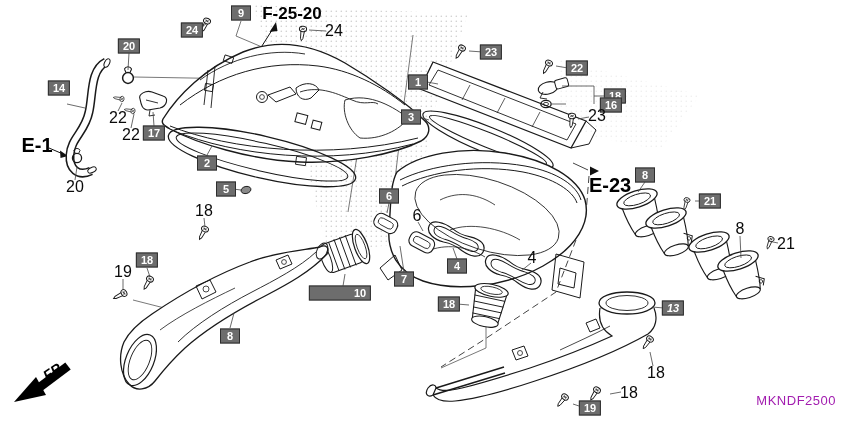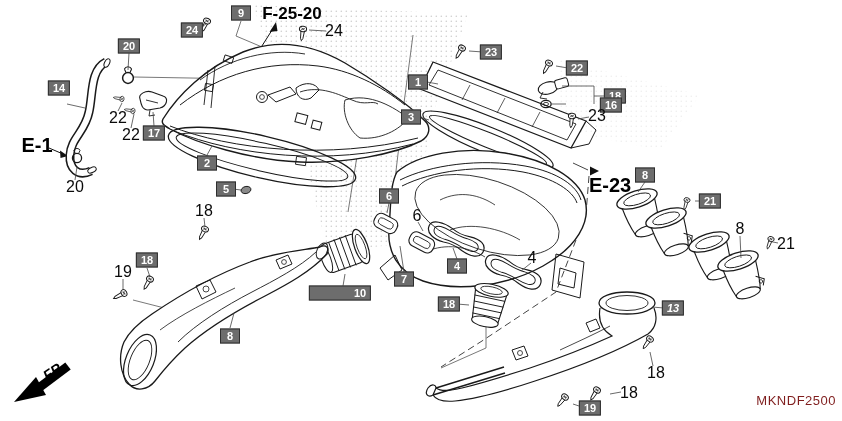--- a/index.html
+++ b/index.html
@@ -9,21 +9,21 @@
   .overlay{position:absolute;left:0;top:0;width:842px;height:421px;}
   .callout{position:absolute;transform:translate(-50%,-50%);white-space:nowrap;
            font-family:"Liberation Sans",sans-serif;}
   .callout.boxed{background:#6d6d6d;border:1px solid #2e2e2e;color:#ffffff;
                  font-size:11px;font-weight:700;line-height:13px;padding:0 4px;
                  min-width:10px;text-align:center;cursor:pointer;}
   .callout.plain{color:#0a0a0a;font-size:16px;font-weight:400;cursor:pointer;}
   .ref{position:absolute;transform:translate(-50%,-50%);color:#000;
        font-size:20px;font-weight:700;white-space:nowrap;cursor:pointer;}
   .ref.big{font-size:17px;}
-  .code{position:absolute;right:6px;top:393px;color:#7f1d1d;font-size:13px;
+  .code{position:absolute;right:6px;top:393px;color:#a21caf;font-size:13px;
         letter-spacing:0.5px;}
 </style>
 </head>
 <body>
 
 <div class="stage">
 
 <svg width="842" height="421" viewBox="0 0 842 421">
   <defs>
     <pattern id="dots" width="5" height="5" patternUnits="userSpaceOnUse">

